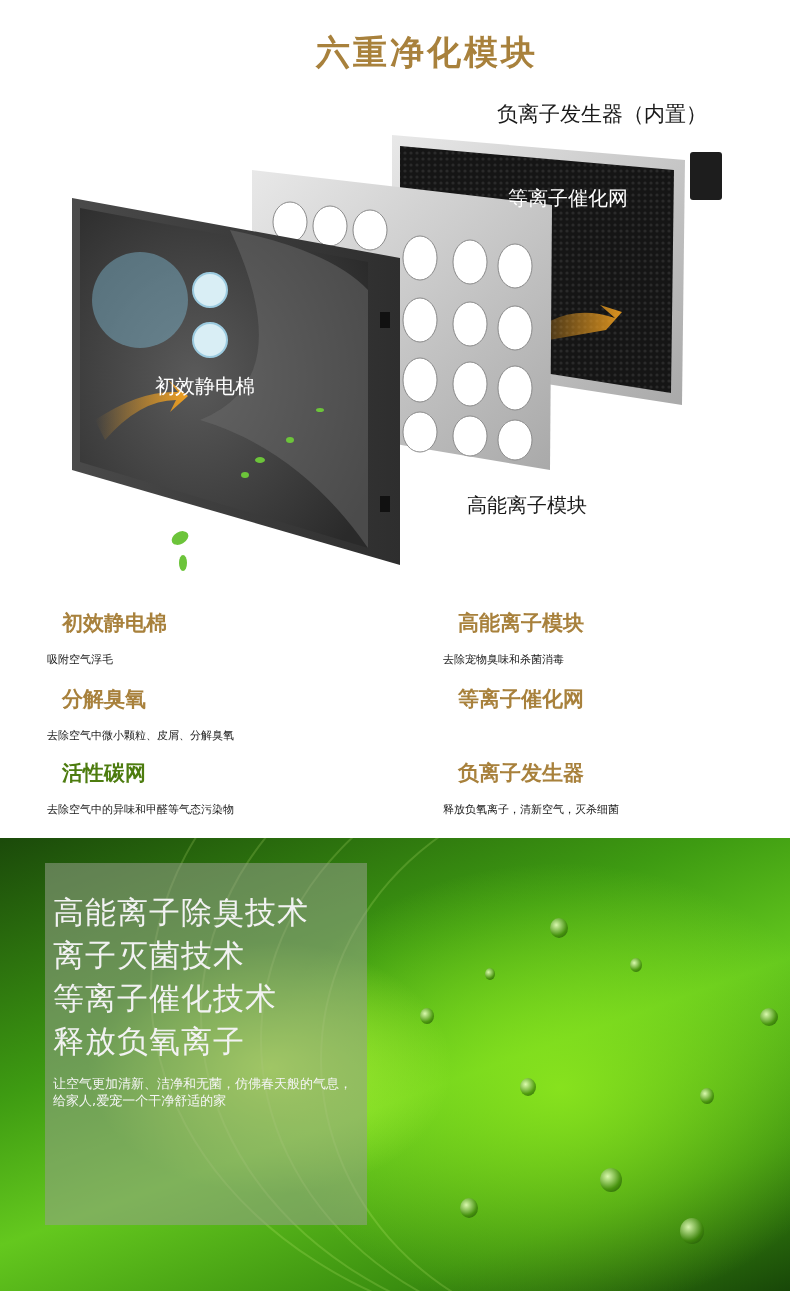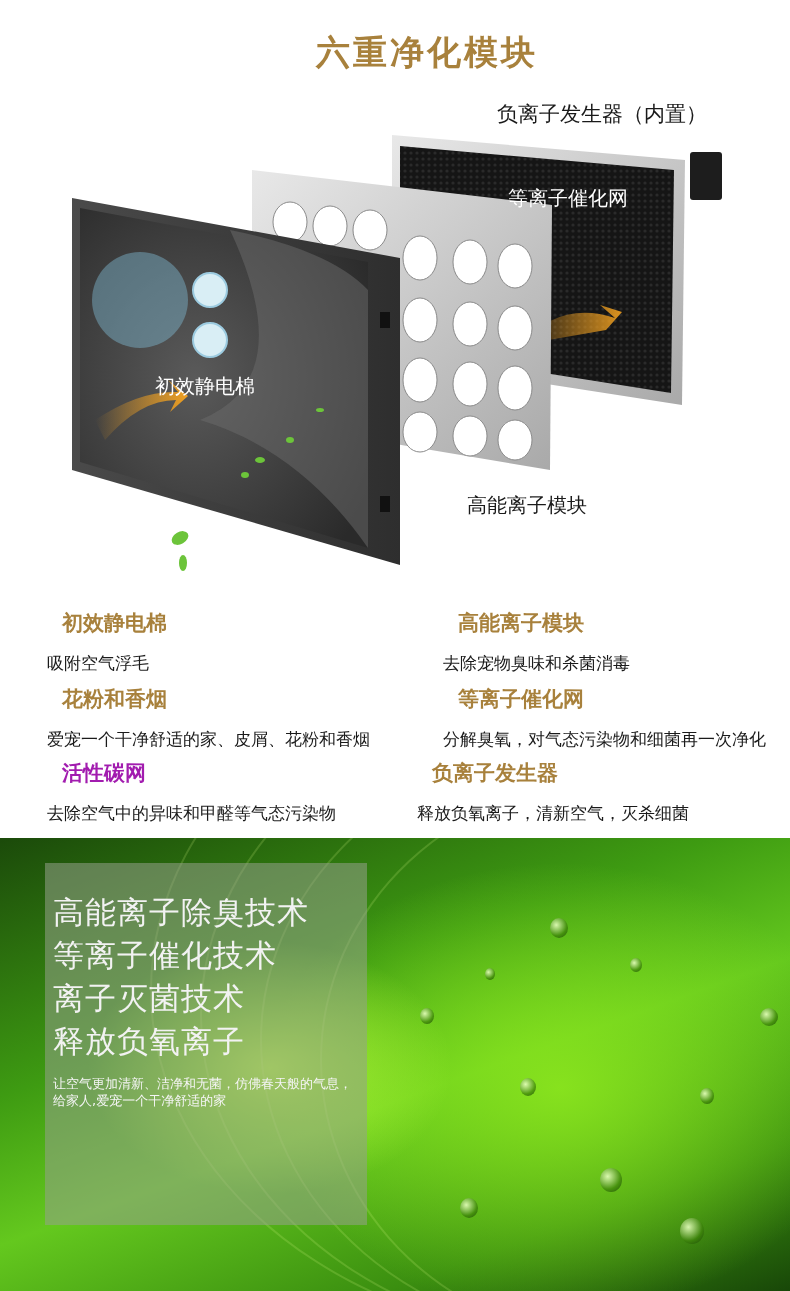--- a/index.html
+++ b/index.html
@@ -3,21 +3,21 @@
 <meta charset="utf-8">
 <style>
   html,body{margin:0;padding:0;background:#fff;}
   body{width:790px;height:1291px;position:relative;overflow:hidden;font-family:"DejaVu Sans","Liberation Sans",sans-serif;}
   .title{position:absolute;left:0;width:790px;top:30px;text-align:center;font-size:34px;font-weight:bold;letter-spacing:3px;padding-left:32px;}
   .label-dark{position:absolute;font-size:21px;color:#1a1a1a;}
   .illus{position:absolute;left:0;top:130px;width:790px;height:450px;}
   .features{position:absolute;top:594px;left:0;width:790px;}
   .feat{position:absolute;}
   .feat h3{margin:15px;font-size:21px;font-weight:bold;}
-  .feat p{margin:5px 0 0 0;font-size:17px;color:#1a1a1a;}
+  .feat p{margin:5px 0 0 0;font-size:11px;color:#1a1a1a;}
   .banner{position:absolute;left:0;top:838px;width:790px;height:453px;overflow:hidden;
     background:
       radial-gradient(ellipse 260px 180px at 270px 230px, rgba(190,255,60,0.85), rgba(120,210,20,0) 70%),
       radial-gradient(ellipse 400px 300px at 560px 250px, rgba(140,230,30,0.9), rgba(60,150,10,0) 75%),
       linear-gradient(160deg,#1b4a0a 0%,#3e9b12 35%,#64c81e 55%,#3b8f10 80%,#184708 100%);}
   .stripe{position:absolute;border-radius:50%;border:2px solid rgba(220,255,140,0.18);}
   .drop{position:absolute;border-radius:50%;background:radial-gradient(circle at 35% 35%,rgba(230,255,190,0.9),rgba(60,130,10,0.7) 60%,rgba(20,60,5,0.8));}
   .overlay{position:absolute;left:45px;top:25px;width:322px;height:362px;background:rgba(150,160,140,0.55);}
   .overlay .lines{position:absolute;left:8px;top:28px;}
   .overlay .lines div{font-size:31px;color:#f2f2f2;line-height:43px;letter-spacing:1px;}
@@ -100,36 +100,35 @@
   <div class="label-dark" style="left:155px;top:243px;color:#fff;font-size:20px;">初效静电棉</div>
   <div class="label-dark" style="left:467px;top:362px;font-size:20px;">高能离子模块</div>
 </div>
 
 <div class="features">
   <div class="feat" style="left:47px;top:0;">
     <h3 style="color:#a8813c">初效静电棉</h3>
     <p>吸附空气浮毛</p>
   </div>
   <div class="feat" style="left:47px;top:76px;">
-    <h3 style="color:#a8813c">花粉和香烟</h3>
-    <p>爱宠一个干净舒适的家、皮屑、花粉和香烟</p>
+    <h3 style="color:#a8813c">分解臭氧</h3>
+    <p>去除空气中微小颗粒、皮屑、分解臭氧</p>
   </div>
   <div class="feat" style="left:47px;top:150px;">
-    <h3 style="color:#a21caf">活性碳网</h3>
+    <h3 style="color:#4d7c0f">活性碳网</h3>
     <p>去除空气中的异味和甲醛等气态污染物</p>
   </div>
   <div class="feat" style="left:443px;top:0;">
     <h3 style="color:#a8813c">高能离子模块</h3>
     <p>去除宠物臭味和杀菌消毒</p>
   </div>
   <div class="feat" style="left:443px;top:76px;">
     <h3 style="color:#a8813c">等离子催化网</h3>
-    <p>分解臭氧，对气态污染物和细菌再一次净化</p>
   </div>
-  <div class="feat" style="left:417px;top:150px;">
+  <div class="feat" style="left:443px;top:150px;">
     <h3 style="color:#a8813c">负离子发生器</h3>
     <p>释放负氧离子，清新空气，灭杀细菌</p>
   </div>
 </div>
 
 <div class="banner">
   <div class="stripe" style="left:150px;top:-200px;width:900px;height:700px;"></div>
   <div class="stripe" style="left:200px;top:-150px;width:800px;height:650px;"></div>
   <div class="stripe" style="left:260px;top:-100px;width:700px;height:600px;"></div>
   <div class="stripe" style="left:320px;top:-60px;width:600px;height:560px;"></div>
@@ -139,19 +138,19 @@
   <div class="drop" style="left:630px;top:120px;width:12px;height:14px;"></div>
   <div class="drop" style="left:520px;top:240px;width:16px;height:18px;"></div>
   <div class="drop" style="left:600px;top:330px;width:22px;height:24px;"></div>
   <div class="drop" style="left:700px;top:250px;width:14px;height:16px;"></div>
   <div class="drop" style="left:760px;top:170px;width:18px;height:18px;"></div>
   <div class="drop" style="left:460px;top:360px;width:18px;height:20px;"></div>
   <div class="drop" style="left:680px;top:380px;width:24px;height:26px;"></div>
   <div class="overlay">
     <div class="lines">
       <div>高能离子除臭技术</div>
+      <div>离子灭菌技术</div>
       <div>等离子催化技术</div>
-      <div>离子灭菌技术</div>
       <div>释放负氧离子</div>
     </div>
     <div class="desc">让空气更加清新、洁净和无菌，仿佛春天般的气息，给家人,爱宠一个干净舒适的家</div>
   </div>
 </div>
 
 </body></html>

